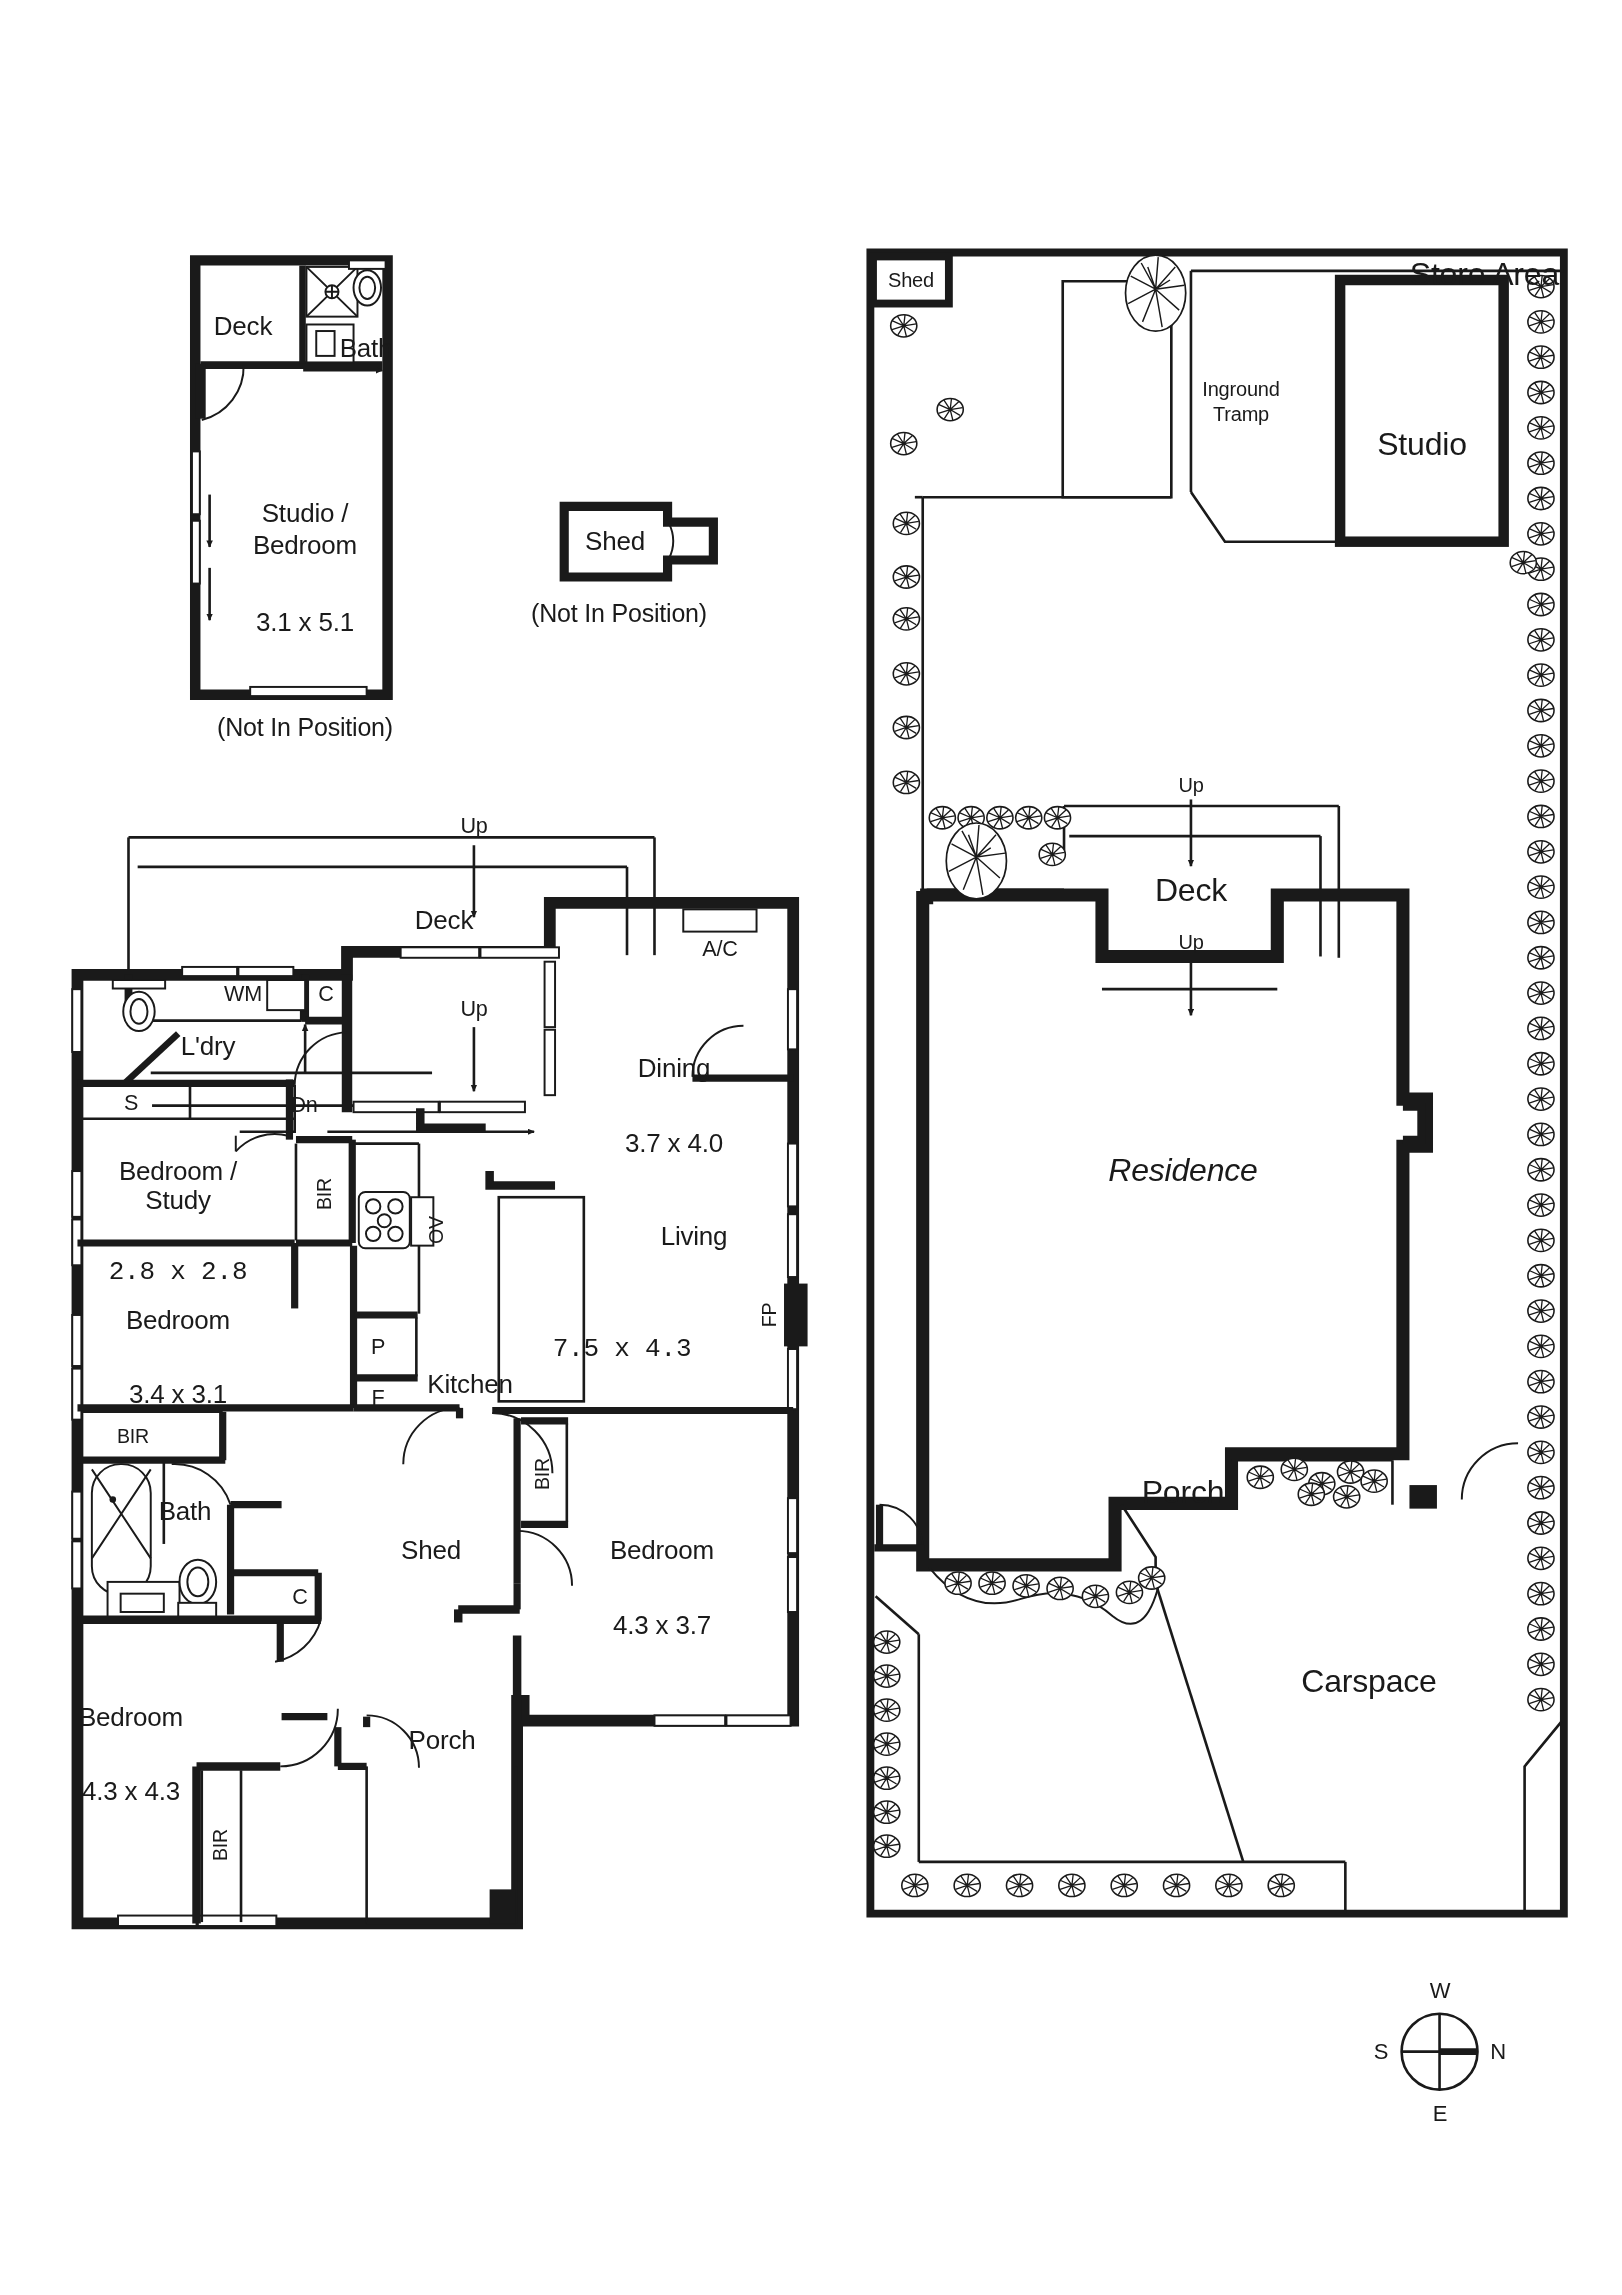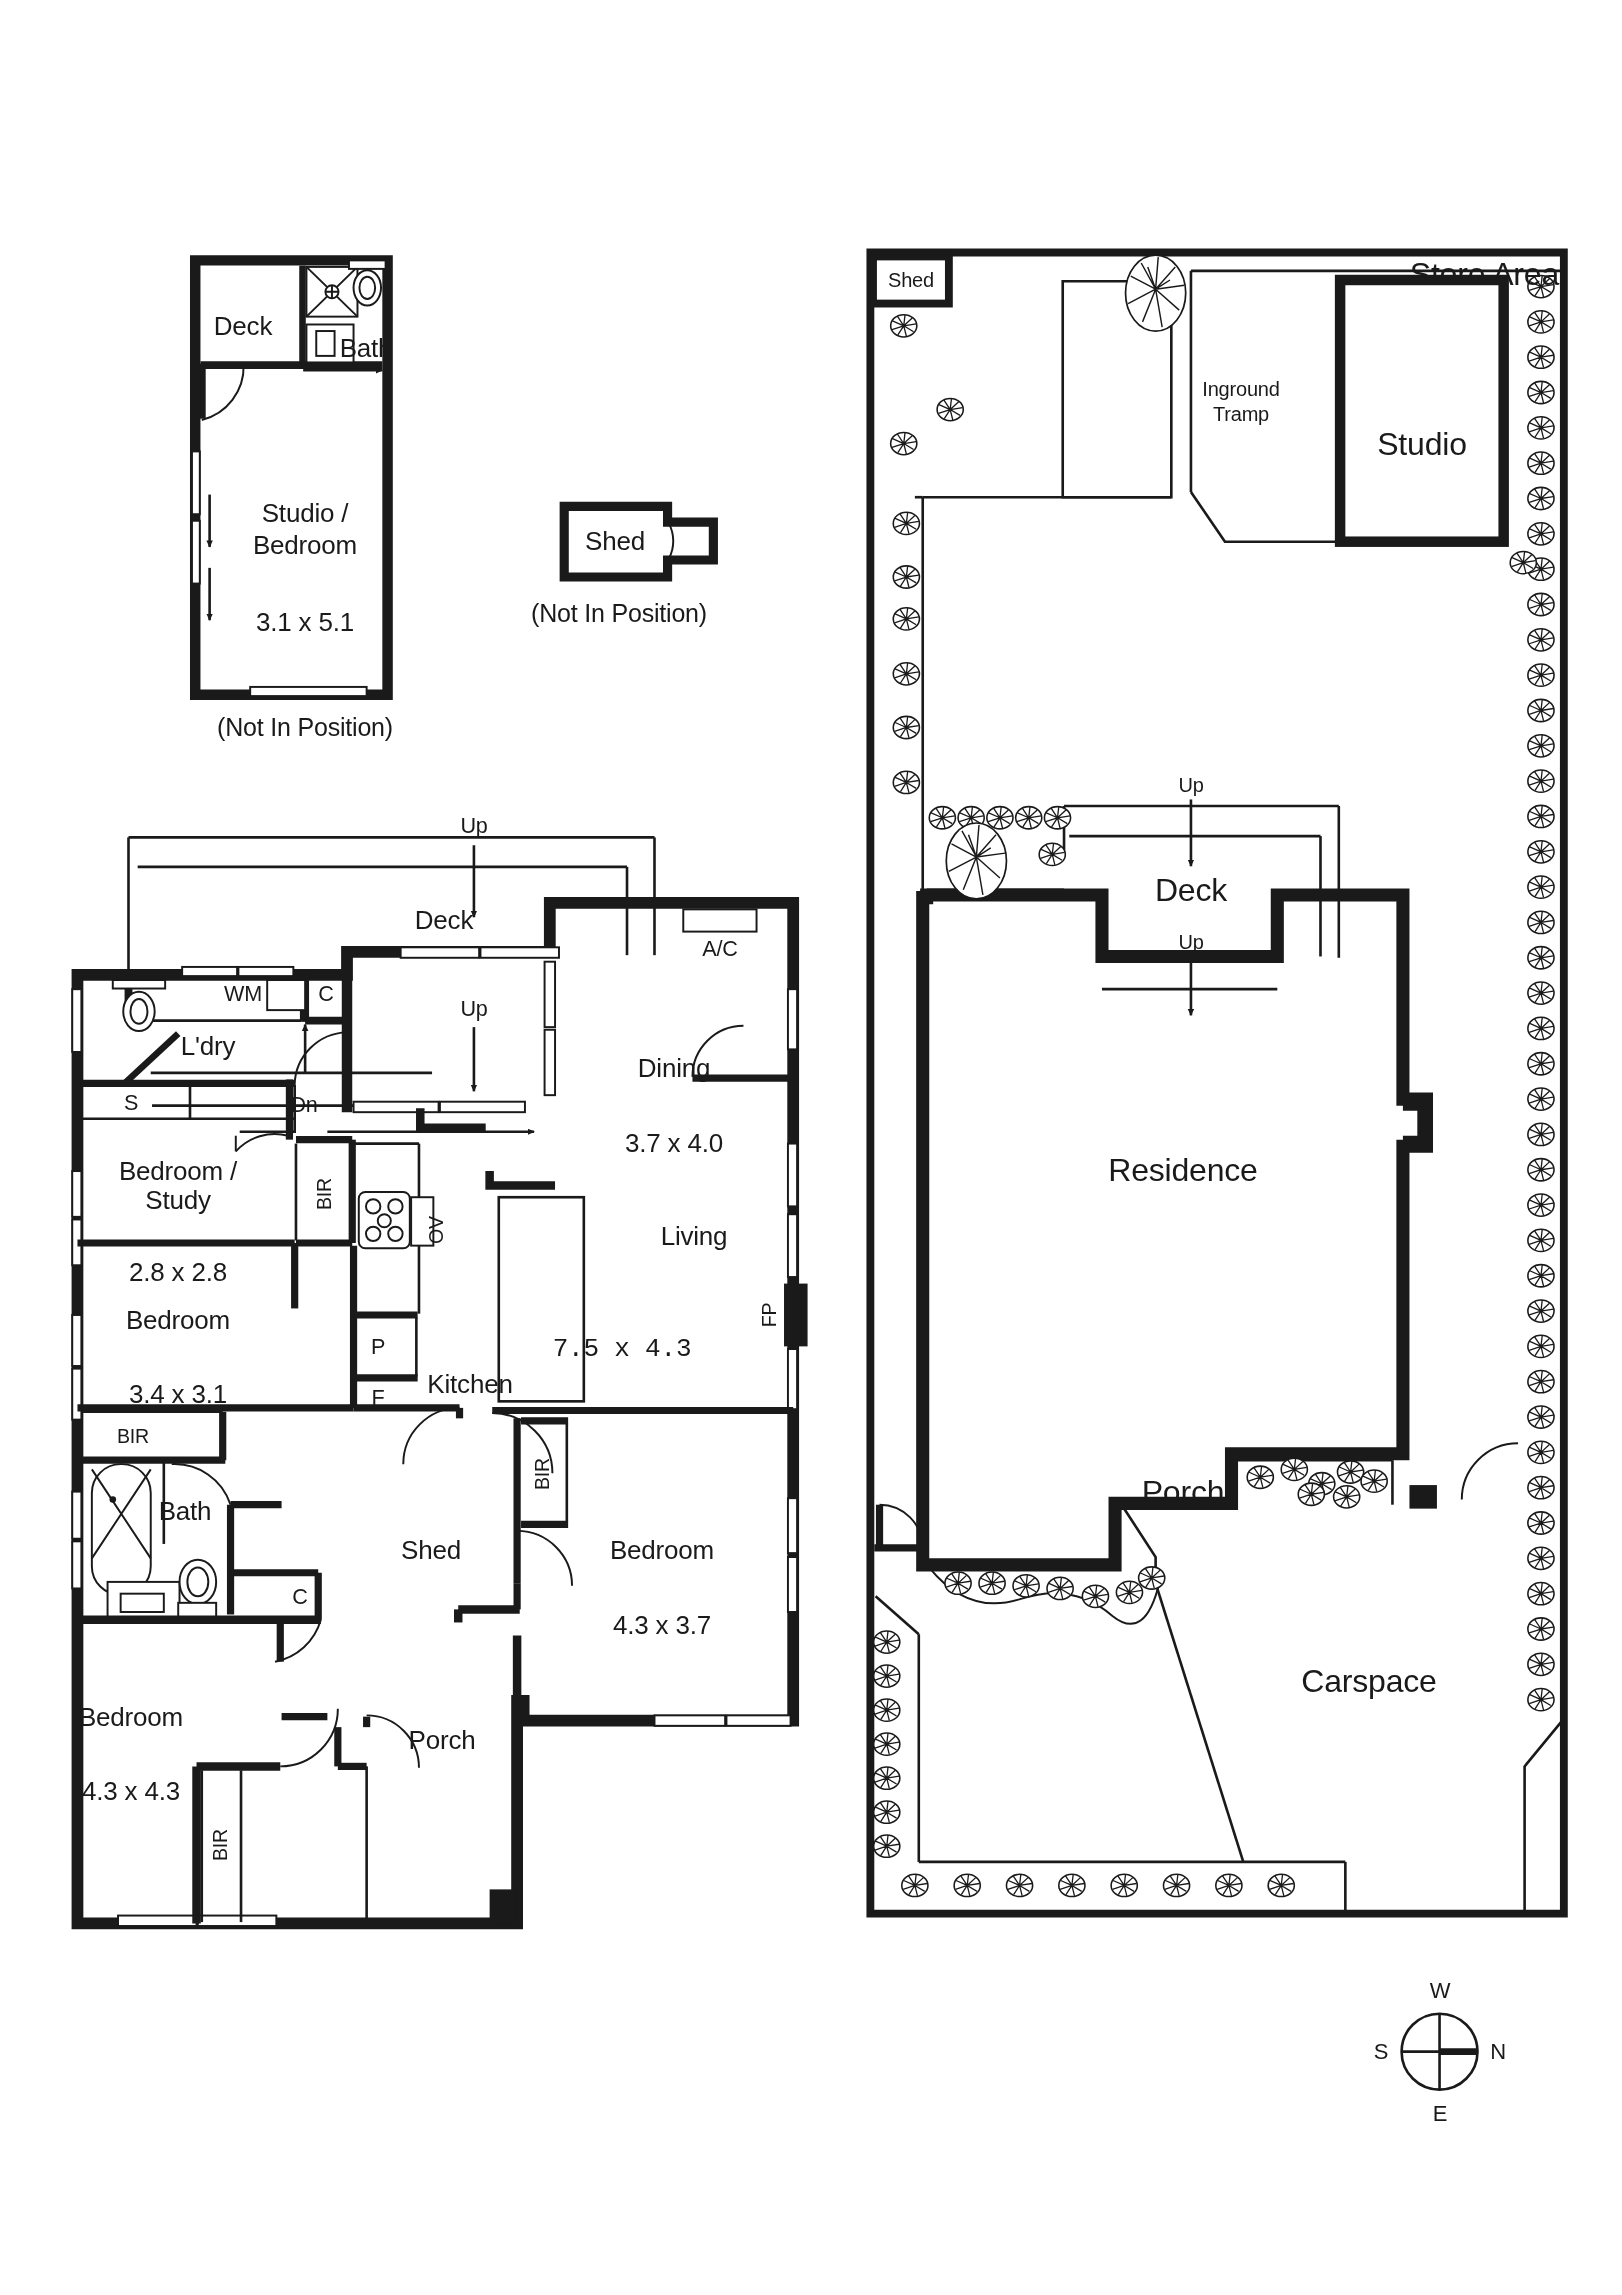--- a/index.html
+++ b/index.html
@@ -501,21 +501,21 @@
 
   <div class="lbl f-room cm" style="left:444px; top:921px;">Deck</div>
 
   <div class="lbl f-room cm" style="left:208px; top:1047px;">L'dry</div>
 
   <div class="lbl f-room c" style="left:674px; top:1054px;">Dining</div>
   <div class="lbl f-dim c" style="left:674px; top:1085px;">3.7 x 4.0</div>
 
   <div class="lbl f-room c" style="left:178px; top:1157px;">Bedroom /</div>
   <div class="lbl f-room c" style="left:178px; top:1186px;">Study</div>
-  <div class="lbl f-dim c" style="left:178px; top:1214px;">2.8 x 2.8</div>
+  <div class="lbl f-dim c" style="left:178px; top:1214px;font-family:Liberation Mono, monospace;">2.8 x 2.8</div>
 
   <div class="lbl f-room c" style="left:178px; top:1306px;">Bedroom</div>
   <div class="lbl f-dim c" style="left:178px; top:1336px;">3.4 x 3.1</div>
 
   <div class="lbl f-room cm" style="left:694px; top:1237px;">Living</div>
   <div class="lbl f-dim cm" style="left:622px; top:1306px;font-family:Liberation Mono, monospace;">7.5 x 4.3</div>
 
   <div class="lbl f-room cm" style="left:470px; top:1385px;">Kitchen</div>
 
   <div class="lbl f-room cm" style="left:185px; top:1512px;">Bath</div>
@@ -548,21 +548,21 @@
   <div class="lbl f-tag-sm vert" style="left:770px; top:1315px;">FP</div>
 
   <div class="lbl f-site-sm cm" style="left:911px; top:280px;">Shed</div>
   <div class="lbl f-site r" style="left:1559px; top:257px;">Store Area</div>
   <div class="lbl f-site cm" style="left:1422px; top:445px;">Studio</div>
   <div class="lbl f-site-sm c" style="left:1241px; top:378px;">Inground</div>
   <div class="lbl f-site-sm c" style="left:1241px; top:403px;">Tramp</div>
   <div class="lbl f-site cm" style="left:1191px; top:891px;">Deck</div>
   <div class="lbl f-site-sm cm" style="left:1191px; top:785px;">Up</div>
   <div class="lbl f-site-sm cm" style="left:1191px; top:942px;">Up</div>
-  <div class="lbl f-site cm" style="left:1183px; top:1171px;">Residence</div>
+  <div class="lbl f-site cm" style="left:1183px; top:1171px;font-style:italic;">Residence</div>
   <div class="lbl f-site cm" style="left:1183px; top:1493px;">Porch</div>
   <div class="lbl f-site cm" style="left:1369px; top:1682px;">Carspace</div>
 
   <div class="lbl f-compass cm" style="left:1440px; top:1991px;">W</div>
   <div class="lbl f-compass cm" style="left:1381px; top:2052px;">S</div>
   <div class="lbl f-compass cm" style="left:1498px; top:2052px;">N</div>
   <div class="lbl f-compass cm" style="left:1440px; top:2114px;">E</div>
 
 </div>
 

